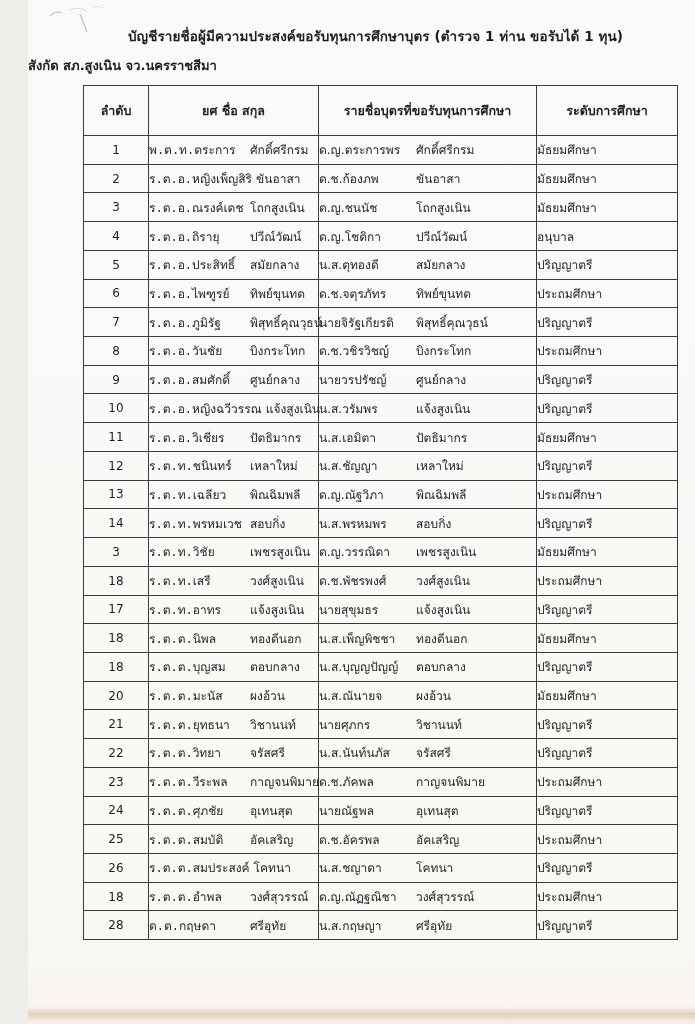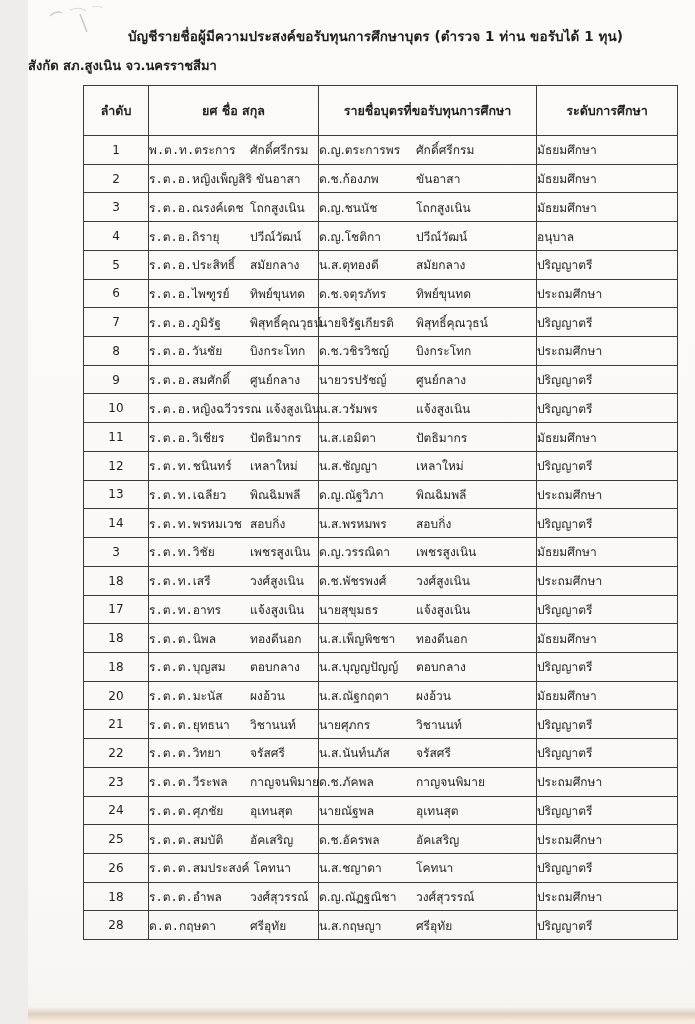--- a/index.html
+++ b/index.html
@@ -191,21 +191,21 @@
         </tr>
         <tr>
           <td class="c-no">18</td>
           <td class="c-name"><span class="n1">ร.ต.ต.บุญสม</span><span class="n2">ตอบกลาง</span></td>
           <td class="c-child"><span class="n1">น.ส.บุญญปัญญ์</span><span class="n2">ตอบกลาง</span></td>
           <td class="c-level">ปริญญาตรี</td>
         </tr>
         <tr>
           <td class="c-no">20</td>
           <td class="c-name"><span class="n1">ร.ต.ต.มะนัส</span><span class="n2">ผงอ้วน</span></td>
-          <td class="c-child"><span class="n1">น.ส.ณัฐกฤตา</span><span class="n2">ผงอ้วน</span></td>
+          <td class="c-child"><span class="n1">น.ส.ณันายจ</span><span class="n2">ผงอ้วน</span></td>
           <td class="c-level">มัธยมศึกษา</td>
         </tr>
         <tr>
           <td class="c-no">21</td>
           <td class="c-name"><span class="n1">ร.ต.ต.ยุทธนา</span><span class="n2">วิชานนท์</span></td>
           <td class="c-child"><span class="n1">นายศุภกร</span><span class="n2">วิชานนท์</span></td>
           <td class="c-level">ปริญญาตรี</td>
         </tr>
         <tr>
           <td class="c-no">22</td>

